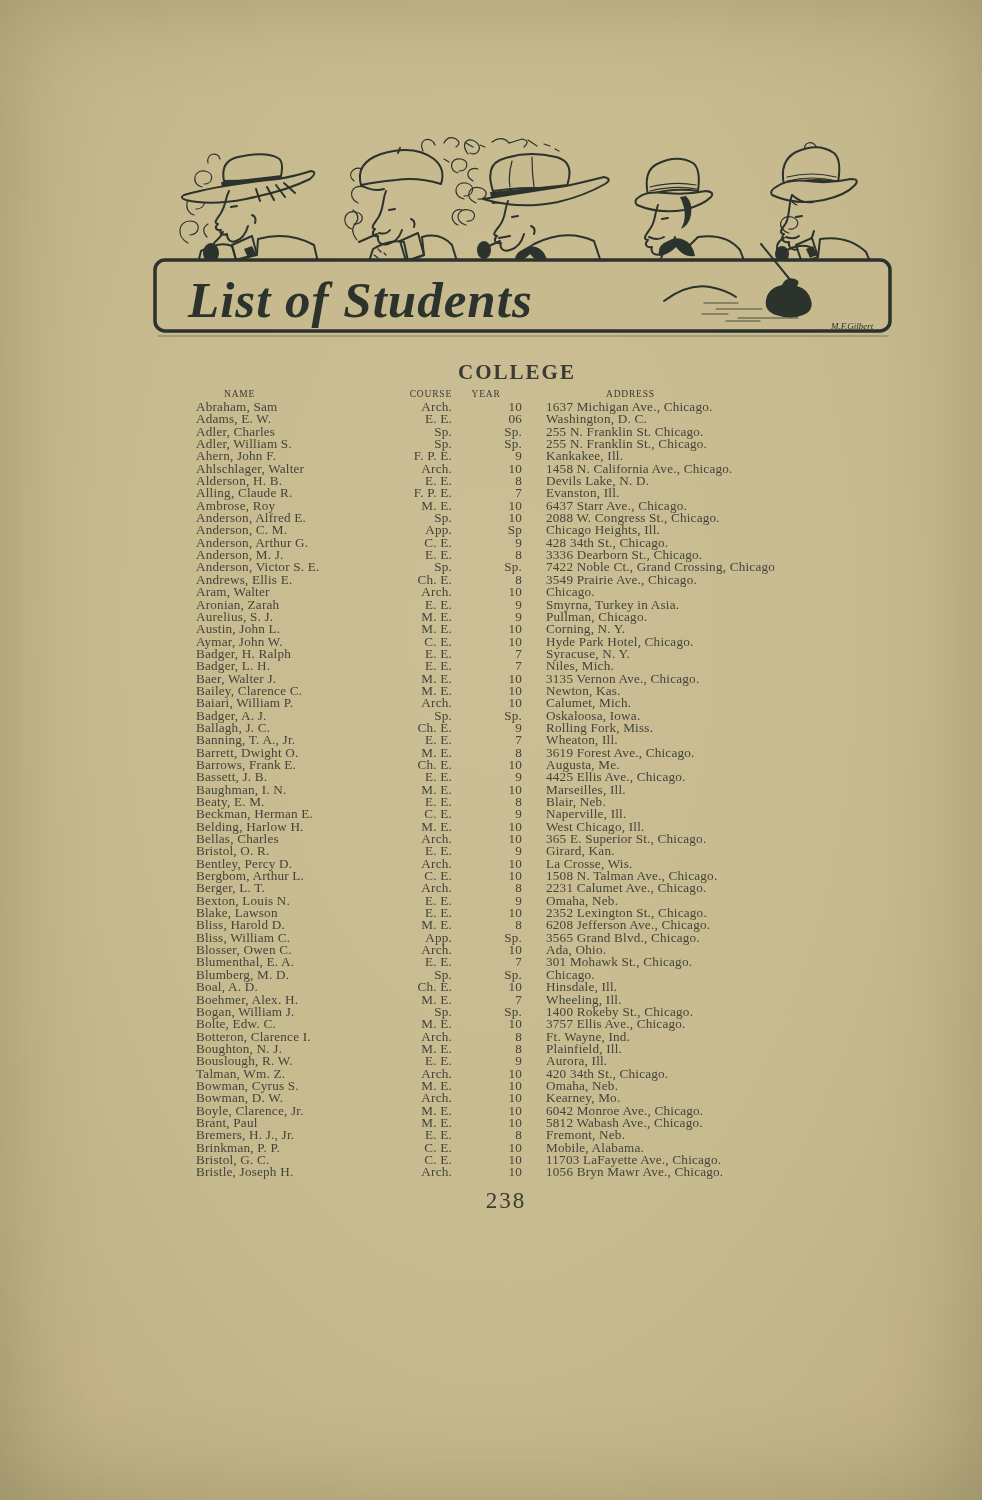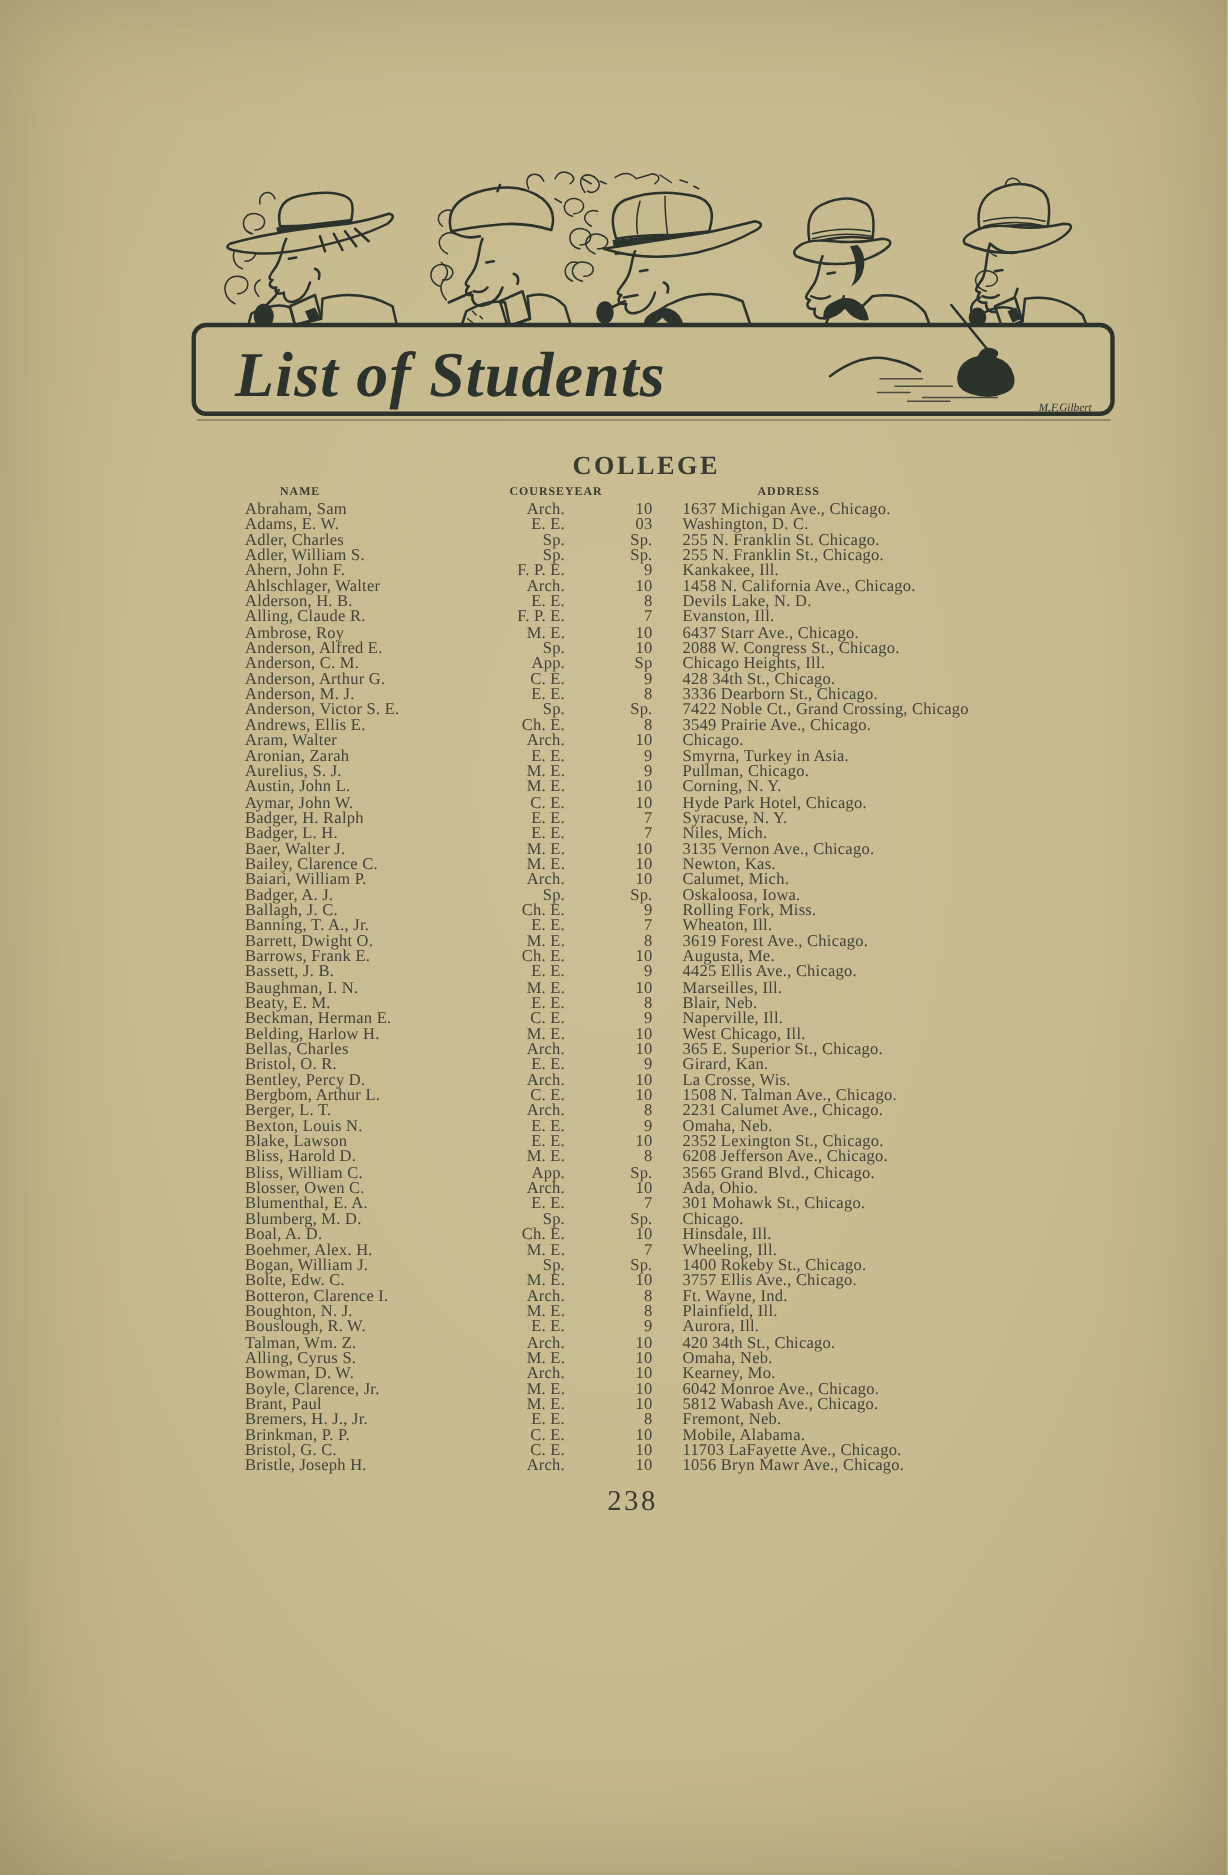--- a/index.html
+++ b/index.html
@@ -27,26 +27,26 @@
 
   
   .content { position:absolute; left:196px; top:360px; width:620px; }
   .section-title {
     margin:0; text-align:center; padding-left:22px;
     font-size:21px; font-weight:bold; letter-spacing:2px; color:#3a3b31;
   }
   table.students { width:620px; border-collapse:collapse; table-layout:fixed; margin-top:3px; }
   col.c-name{width:180px} col.c-course{width:76px} col.c-year{width:70px} col.c-address{width:294px}
   th {
-    font-size:9.5px; font-weight:bold; letter-spacing:.8px; color:#3a3b31;
+    font-size:9.5px; font-weight:normal; letter-spacing:.8px; color:#3a3b31;
     padding:0; line-height:13px; white-space:nowrap;
   }
   th.h-name{ text-align:left; padding-left:28px; }
   th.h-course{ text-align:right; }
-  th.h-year{ text-align:left; padding-right:2px; }
+  th.h-year{ text-align:center; padding-right:2px; }
   th.h-address{ text-align:left; padding-left:84px; }
   td {
     padding:0; font-size:13.2px; line-height:12.35px; letter-spacing:.2px;
     white-space:nowrap; overflow:visible; color:#43443a;
   }
   td.col-course{ text-align:right; }
   td.col-year{ text-align:right; }
   td.col-address{ padding-left:24px; }
 
   .page-number {
@@ -189,21 +189,21 @@
     <tbody>
         <tr>
           <td class="col-name">Abraham, Sam</td>
           <td class="col-course">Arch.</td>
           <td class="col-year">10</td>
           <td class="col-address">1637 Michigan Ave., Chicago.</td>
         </tr>
         <tr>
           <td class="col-name">Adams, E. W.</td>
           <td class="col-course">E. E.</td>
-          <td class="col-year">03</td>
+          <td class="col-year">06</td>
           <td class="col-address">Washington, D. C.</td>
         </tr>
         <tr>
           <td class="col-name">Adler, Charles</td>
           <td class="col-course">Sp.</td>
           <td class="col-year">Sp.</td>
           <td class="col-address">255 N. Franklin St. Chicago.</td>
         </tr>
         <tr>
           <td class="col-name">Adler, William S.</td>
@@ -511,21 +511,21 @@
           <td class="col-year">9</td>
           <td class="col-address">Aurora, Ill.</td>
         </tr>
         <tr>
           <td class="col-name">Talman, Wm. Z.</td>
           <td class="col-course">Arch.</td>
           <td class="col-year">10</td>
           <td class="col-address">420 34th St., Chicago.</td>
         </tr>
         <tr>
-          <td class="col-name">Alling, Cyrus S.</td>
+          <td class="col-name">Bowman, Cyrus S.</td>
           <td class="col-course">M. E.</td>
           <td class="col-year">10</td>
           <td class="col-address">Omaha, Neb.</td>
         </tr>
         <tr>
           <td class="col-name">Bowman, D. W.</td>
           <td class="col-course">Arch.</td>
           <td class="col-year">10</td>
           <td class="col-address">Kearney, Mo.</td>
         </tr>

